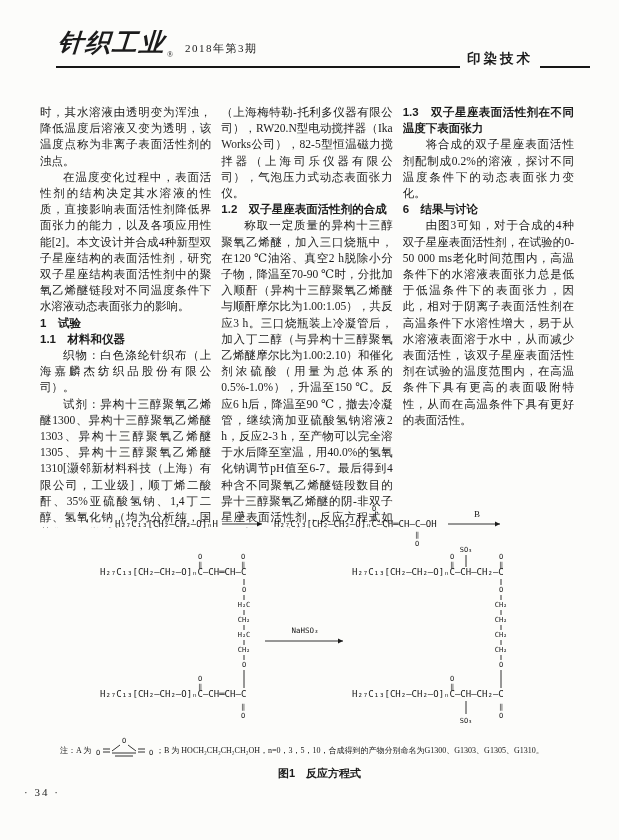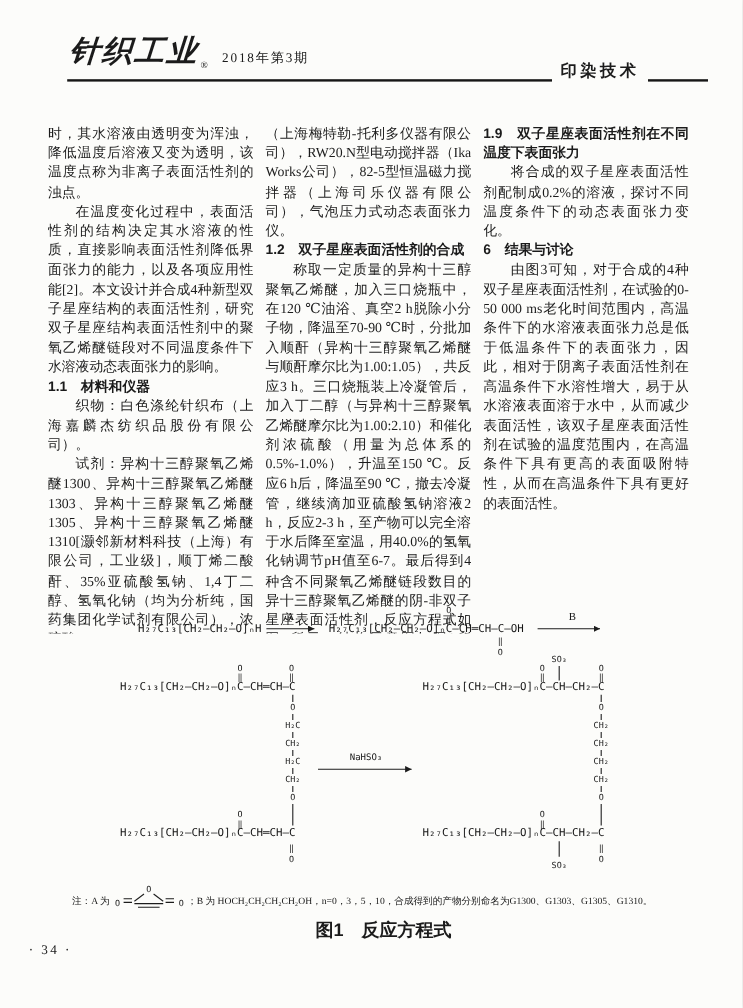--- a/index.html
+++ b/index.html
@@ -26,21 +26,21 @@
   .figure{position:absolute;left:52px;top:502px;width:535px;}
   .figure svg{display:block;}
   .figure svg text{fill:#161616;}
   .figure text.f{font:9px "DejaVu Sans Mono",monospace;}
   .figure text.s{font:7px "DejaVu Sans Mono",monospace;text-anchor:middle;}
   .figure text.m{font:9px "Liberation Serif",serif;text-anchor:middle;}
   .figure text.m8{font:7.5px "DejaVu Sans Mono",monospace;text-anchor:middle;}
   .figure text.note{font:8px "Liberation Serif","DejaVu Serif",serif;}
   .figure svg line{stroke:#1c1c1c;stroke-width:0.9;}
   .caption{text-align:center;font-family:"Liberation Sans","DejaVu Sans",sans-serif;
-           font-weight:bold;font-size:15px;margin-top:2px;}
+           font-weight:bold;font-size:11px;margin-top:2px;}
   
   .pageno{position:absolute;left:24px;top:786px;font-size:11px;letter-spacing:2px;}
 </style>
 </head>
 <body>
 
 <div class="page">
 
   <div class="header-top">
     <span class="logo">针织工业</span>
@@ -51,32 +51,33 @@
   <div class="rule-row">
     <div class="rule long"></div>
     <span class="section">印染技术</span>
     <div class="rule short"></div>
   </div>
 
   <div class="columns">
     <div class="col">
       <p class="noindent">时，其水溶液由透明变为浑浊，降低温度后溶液又变为透明，该温度点称为非离子表面活性剂的浊点。</p>
       <p>在温度变化过程中，表面活性剂的结构决定其水溶液的性质，直接影响表面活性剂降低界面张力的能力，以及各项应用性能[2]。本文设计并合成4种新型双子星座结构的表面活性剂，研究双子星座结构表面活性剂中的聚氧乙烯醚链段对不同温度条件下水溶液动态表面张力的影响。</p>
+      <p class="h">1　试验</p>
       <p class="h">1.1　材料和仪器</p>
       <p>织物：白色涤纶针织布（上海嘉麟杰纺织品股份有限公司）。</p>
       <p>试剂：异构十三醇聚氧乙烯醚1300、异构十三醇聚氧乙烯醚1303、异构十三醇聚氧乙烯醚1305、异构十三醇聚氧乙烯醚1310[灏邻新材料科技（上海）有限公司，工业级]，顺丁烯二酸酐、35%亚硫酸氢钠、1,4丁二醇、氢氧化钠（均为分析纯，国药集团化学试剂有限公司），浓硫酸。</p>
 
     </div>
     <div class="col">
       <p class="noindent">（上海梅特勒-托利多仪器有限公司），RW20.N型电动搅拌器（Ika Works公司），82-5型恒温磁力搅拌器（上海司乐仪器有限公司），气泡压力式动态表面张力仪。</p>
       <p class="h">1.2　双子星座表面活性剂的合成</p>
       <p>称取一定质量的异构十三醇聚氧乙烯醚，加入三口烧瓶中，在120 ℃油浴、真空2 h脱除小分子物，降温至70-90 ℃时，分批加入顺酐（异构十三醇聚氧乙烯醚与顺酐摩尔比为1.00:1.05），共反应3 h。三口烧瓶装上冷凝管后，加入丁二醇（与异构十三醇聚氧乙烯醚摩尔比为1.00:2.10）和催化剂浓硫酸（用量为总体系的0.5%-1.0%），升温至150 ℃。反应6 h后，降温至90 ℃，撤去冷凝管，继续滴加亚硫酸氢钠溶液2 h，反应2-3 h，至产物可以完全溶于水后降至室温，用40.0%的氢氧化钠调节pH值至6-7。最后得到4种含不同聚氧乙烯醚链段数目的异十三醇聚氧乙烯醚的阴-非双子星座表面活性剂，反应方程式如图1所示，结构示意图如图2所示。</p>
     </div>
     <div class="col">
-      <p class="h">1.9　双子星座表面活性剂在不同温度下表面张力</p>
+      <p class="h">1.3　双子星座表面活性剂在不同温度下表面张力</p>
       <p>将合成的双子星座表面活性剂配制成0.2%的溶液，探讨不同温度条件下的动态表面张力变化。</p>
       <p class="h">6　结果与讨论</p>
       <p>由图3可知，对于合成的4种双子星座表面活性剂，在试验的0-50 000 ms老化时间范围内，高温条件下的水溶液表面张力总是低于低温条件下的表面张力，因此，相对于阴离子表面活性剂在高温条件下水溶性增大，易于从水溶液表面溶于水中，从而减少表面活性，该双子星座表面活性剂在试验的温度范围内，在高温条件下具有更高的表面吸附特性，从而在高温条件下具有更好的表面活性。</p>
 
     </div>
   </div>
 
   <div class="figure">
     <svg width="535" height="262" viewBox="0 0 535 262" xmlns="http://www.w3.org/2000/svg">
       <defs>

